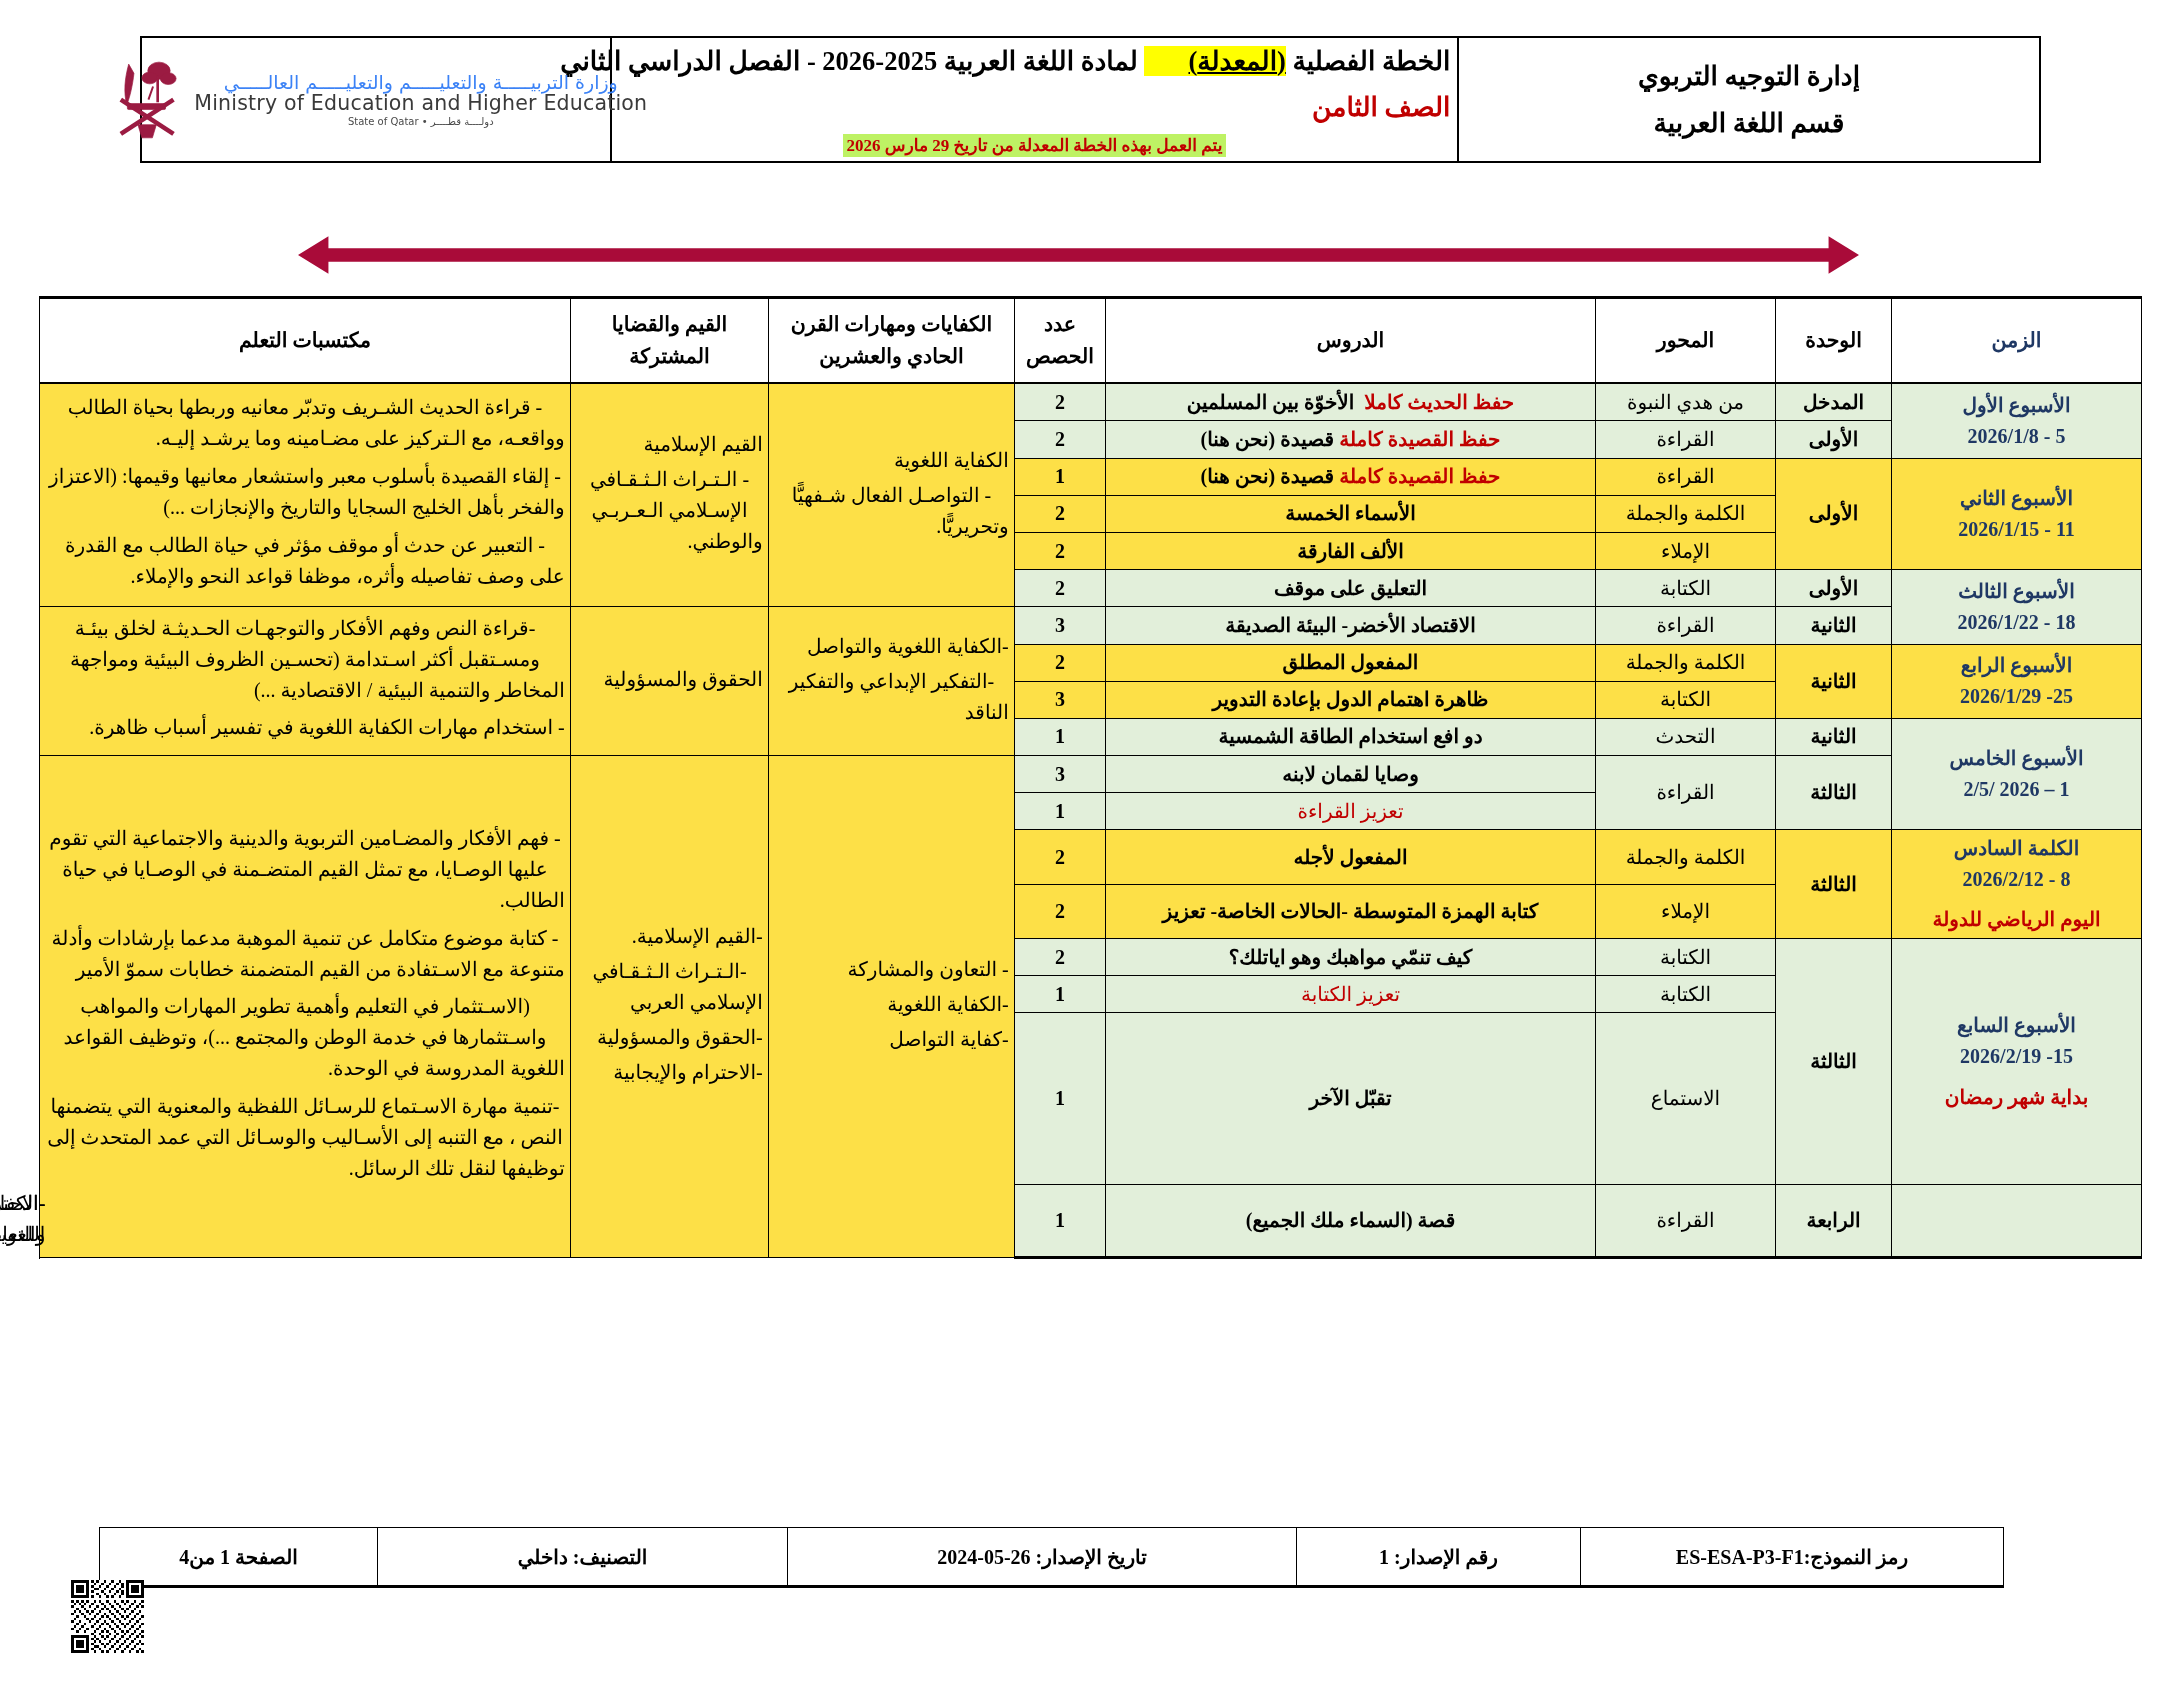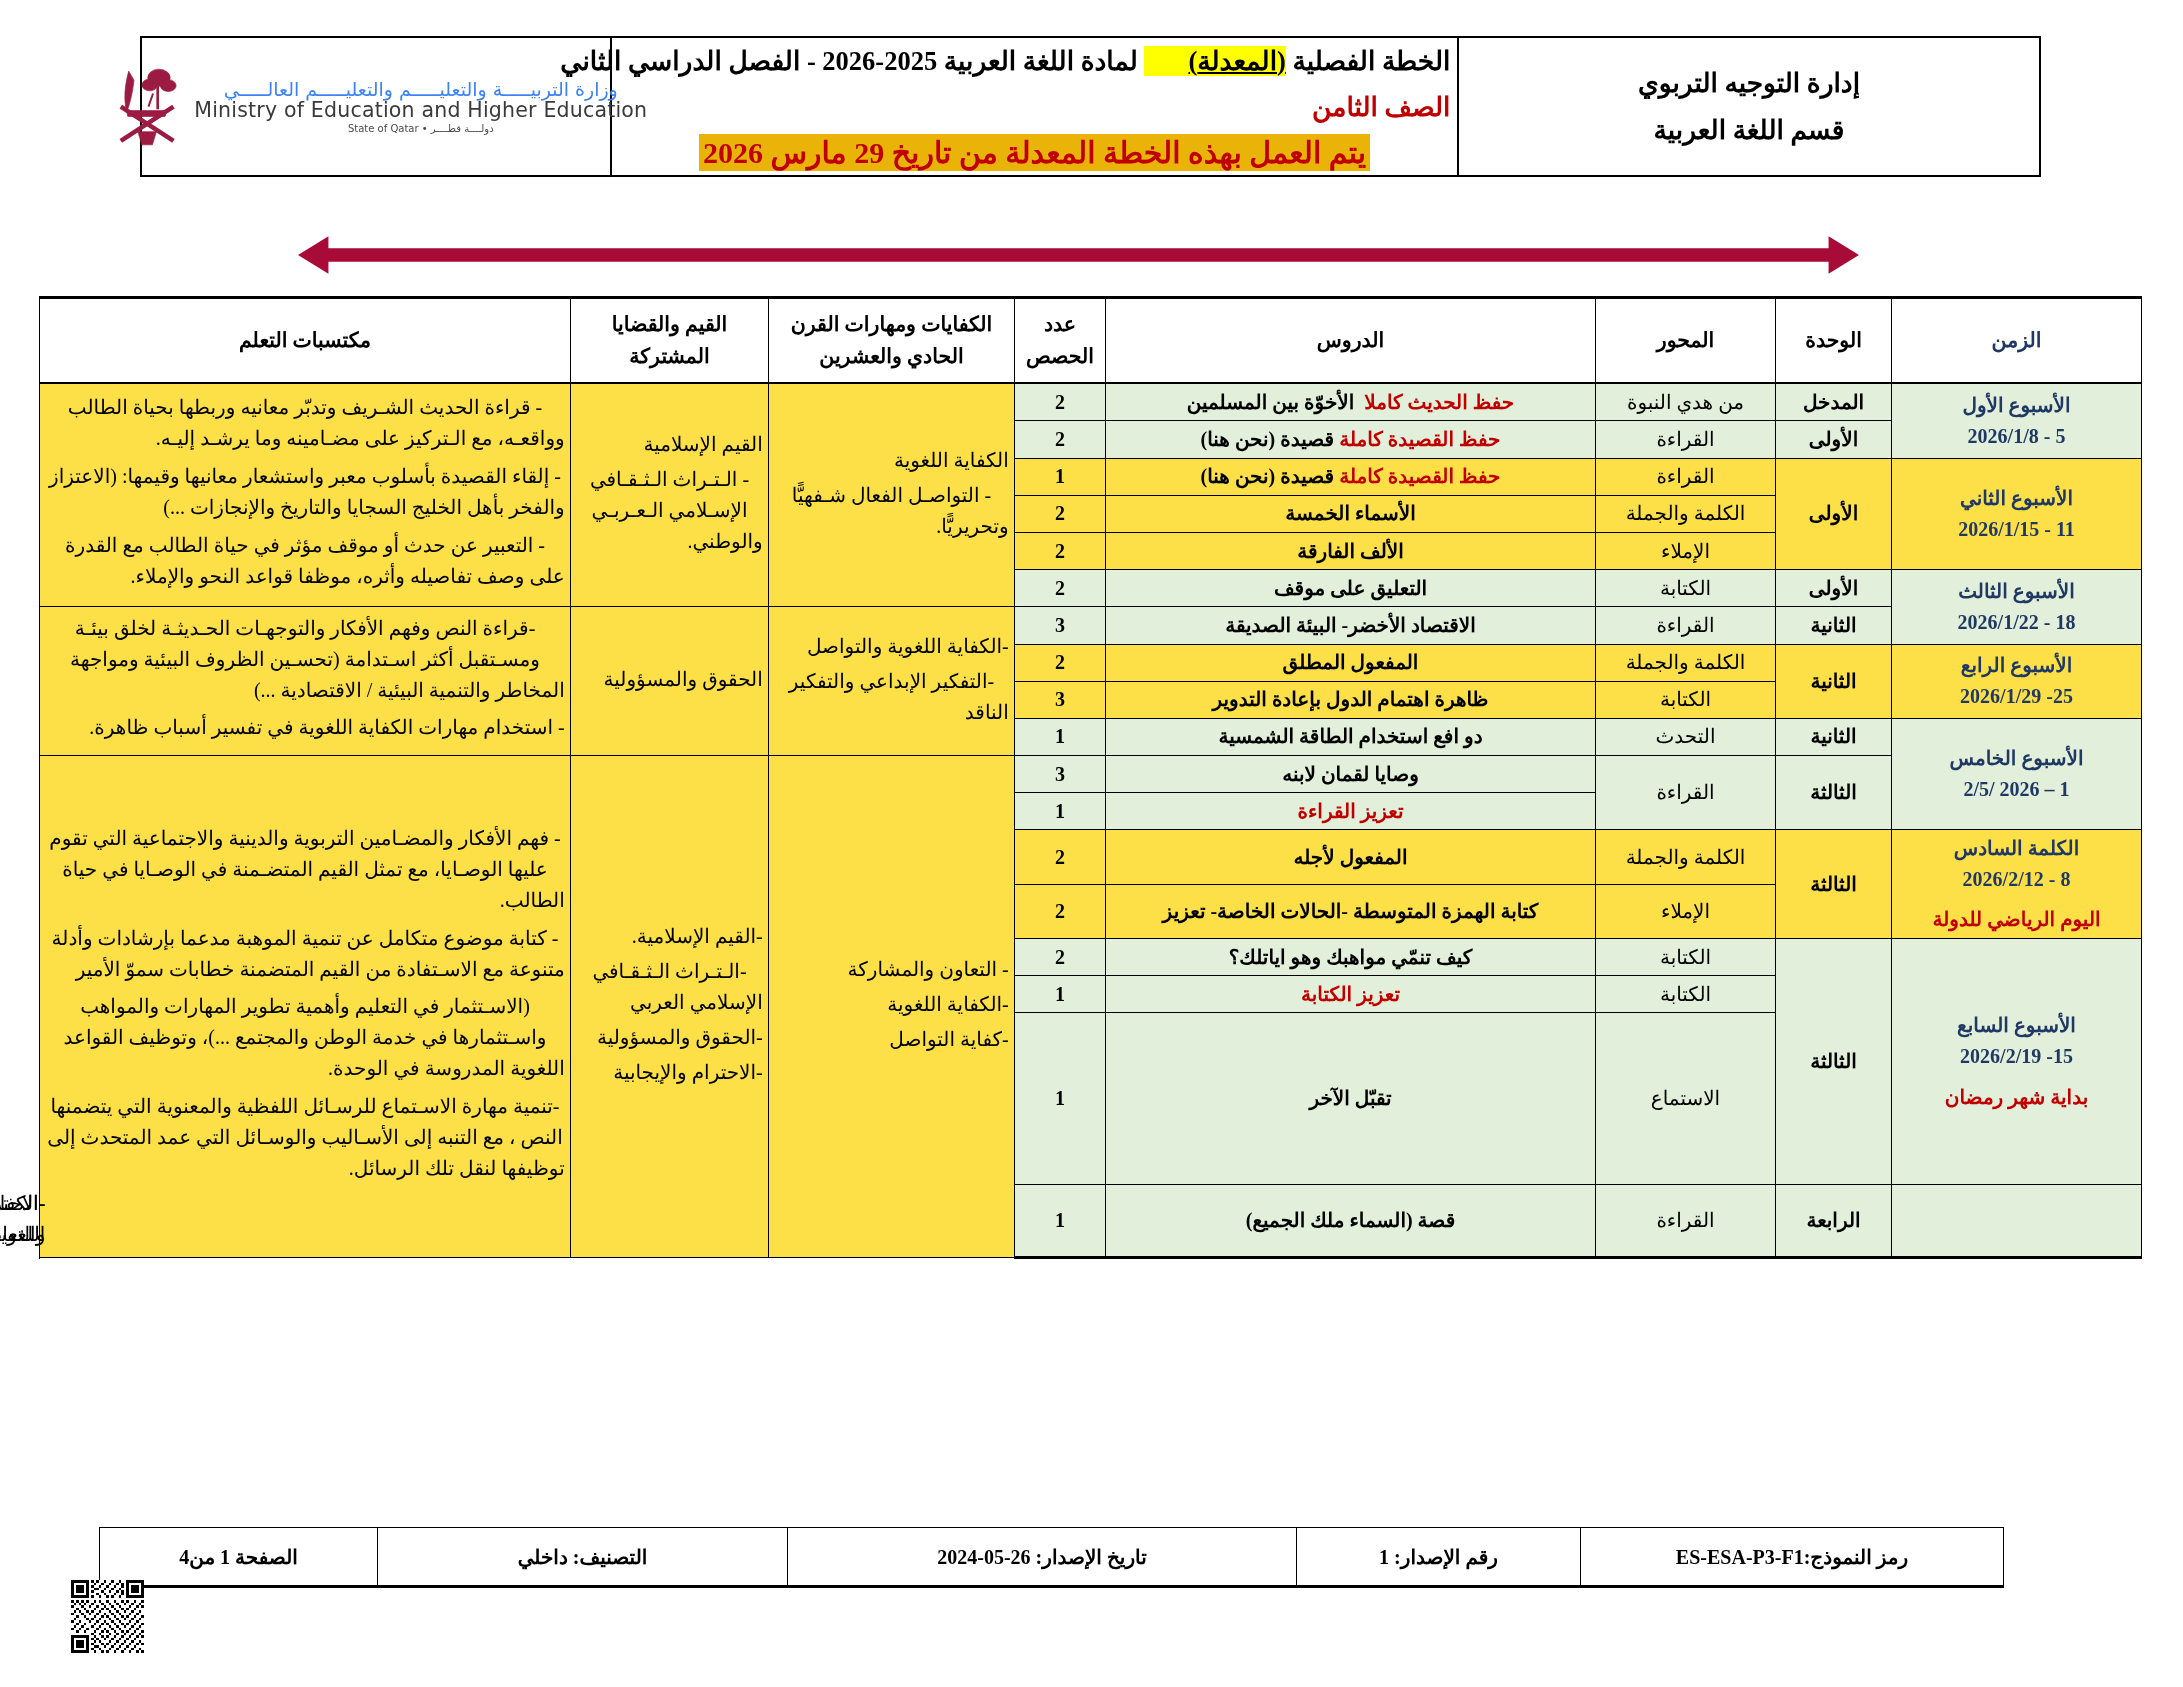--- a/index.html
+++ b/index.html
@@ -55,24 +55,24 @@
   .u-line { text-decoration: underline; }
   .title-grade {
     font-size: 26.5px;
     font-weight: bold;
     color: #c00000;
     margin-top: 9.3px;
     text-align: right;
   }
   .title-note {
     display: inline-block;
-    font-size: 30px;
+    font-size: 17px;
     font-weight: bold;
     color: #c00000;
-    background: #eab308;
+    background: #bef264;
     margin-top: 10.6px;
     padding: 1.3px 4px;
     white-space: nowrap;
   }
 
   
   .logo-wrap {
     display: flex;
     flex-direction: row-reverse;
     align-items: center;
@@ -159,21 +159,21 @@
   .week-cell .wk-note {
     display: block;
     color: #c00000;
     font-weight: bold;
     margin-top: 9.3px;
   }
   .unit-cell { font-weight: bold; font-size: 20px; }
   .axis-cell { font-size: 20px; }
   .lesson-cell { font-weight: bold; font-size: 20px; }
   .lesson-cell .red { color: #c00000; font-weight: bold; }
-  .lesson-red { color: #c00000; font-weight: bold; }
+  .lesson-red { color: #c00000; font-weight: normal; }
   .count-cell { font-weight: bold; font-size: 20px; }
 
   .side-cell {
     text-align: justify;
     text-align-last: right;
     font-size: 18.5px;
     line-height: 1.85;
     padding: 8px 9.3px;
     vertical-align: top;
   }

